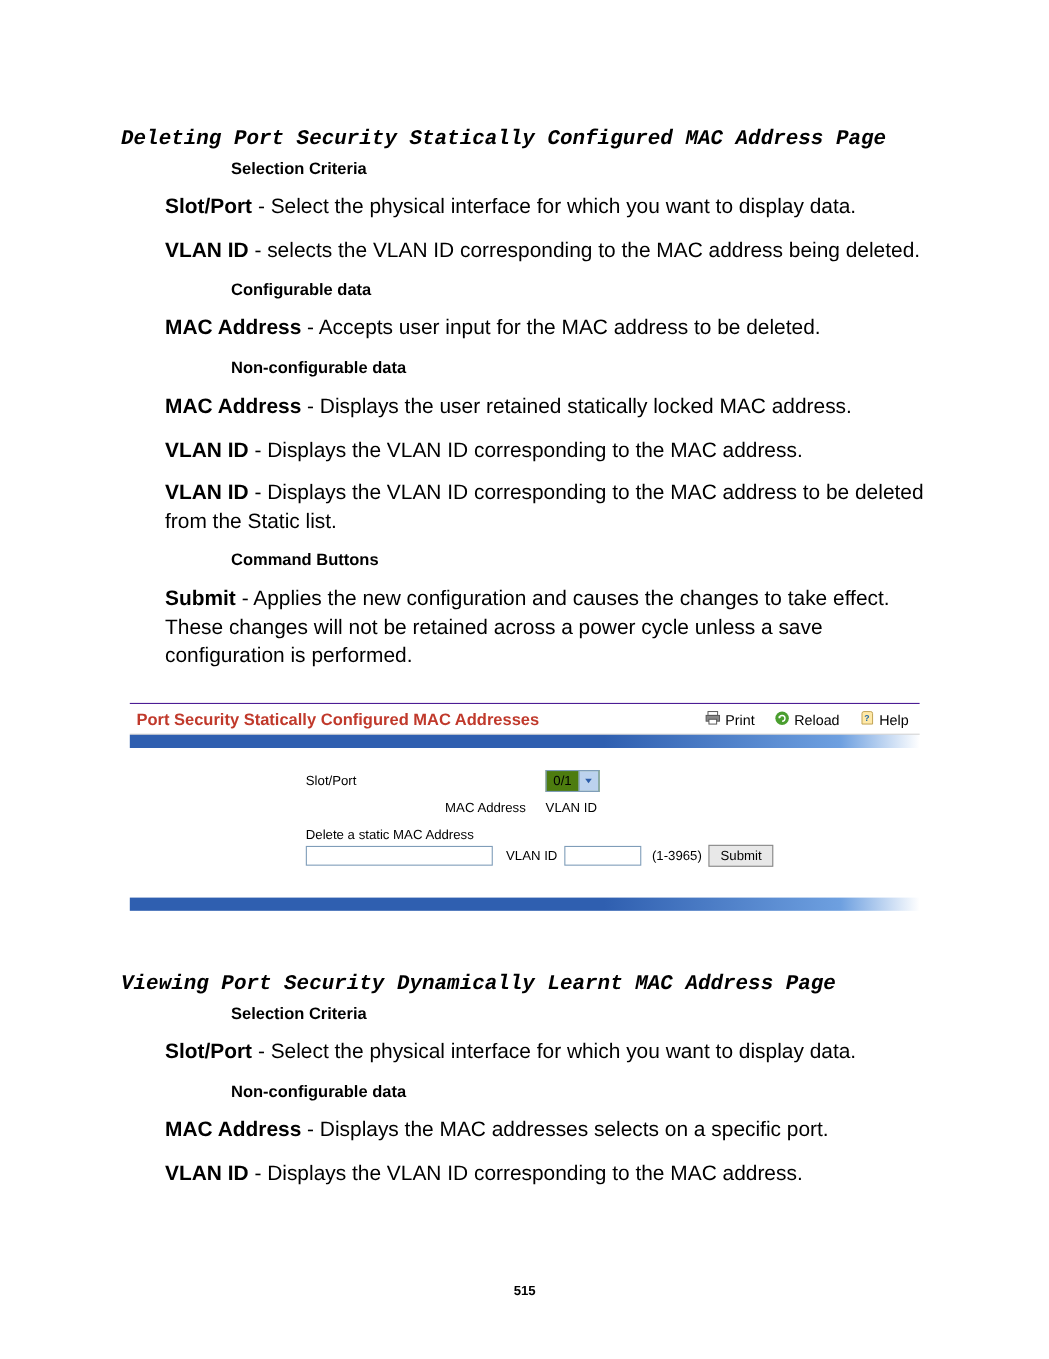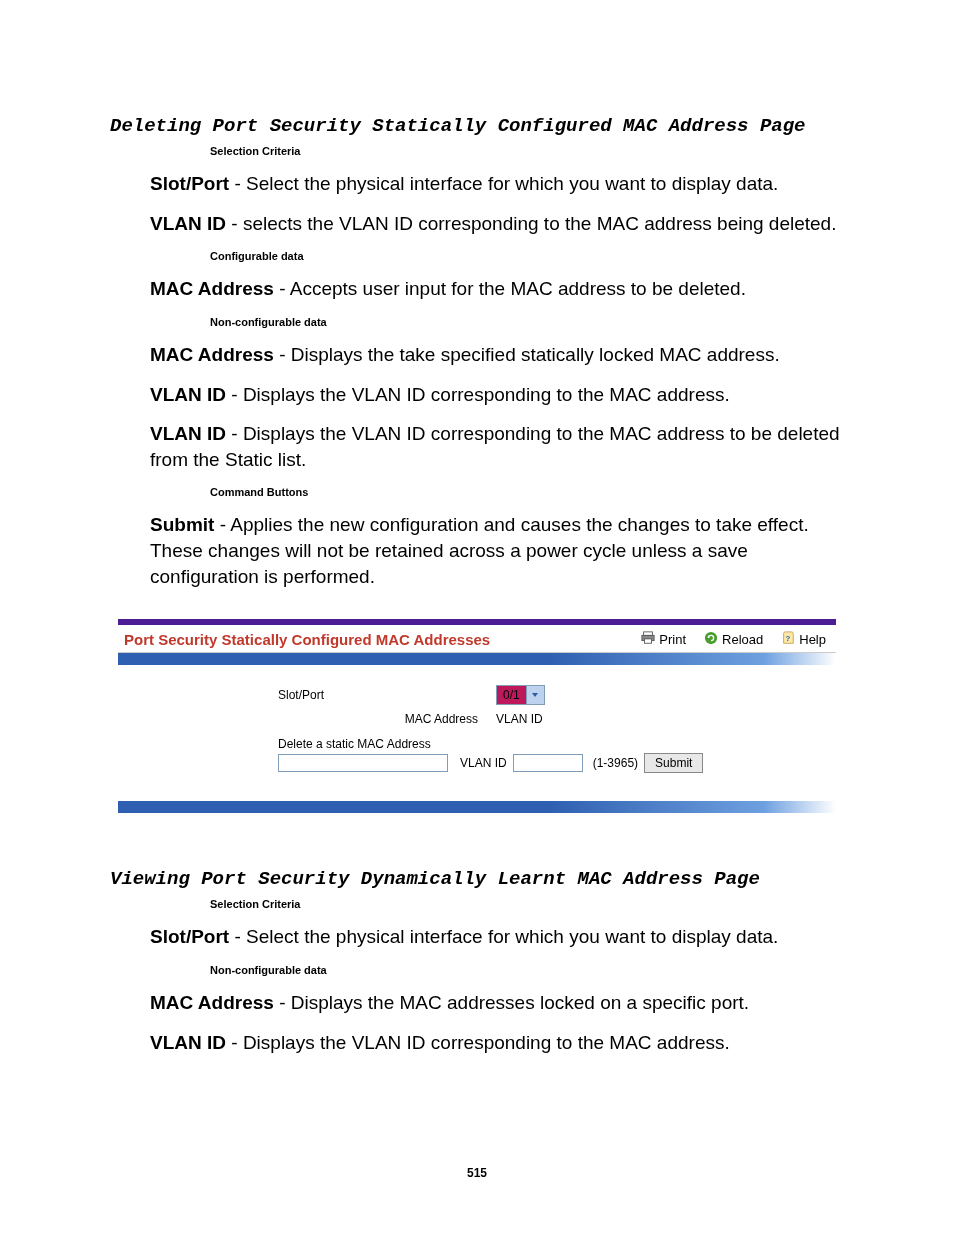--- a/index.html
+++ b/index.html
@@ -20,21 +20,21 @@
   }
   h2.section-heading {
     font-family: Liberation Mono, monospace;
     font-weight: bold;
     font-style: italic;
     font-size: 19px;
     margin: 0 0 8px 0;
   }
   .subheading {
     font-weight: bold;
-    font-size: 11px;
+    font-size: 15px;
     margin-left: 100px;
     margin-top: 6px;
     margin-bottom: 14px;
   }
   .para {
     margin: 14px 0;
     line-height: 1.35;
     font-size: 19px;
   }
   .para strong {
@@ -49,21 +49,21 @@
     left: 0;
     width: 954px;
     text-align: center;
     font-weight: bold;
     font-size: 12px;
   }
   
   .panel {
     width: 718px;
     margin: 30px auto 55px auto;
-    border-top: 6px solid #4c1d95;
+    border-top: 1px solid #4c1d95;
     font-family: Verdana, Arial, sans-serif;
     font-size: 12px;
   }
   .panel-header {
     display: flex;
     align-items: center;
     padding: 6px 10px 4px 6px;
     border-bottom: 1px solid #ccc;
   }
   .panel-title {
@@ -118,21 +118,21 @@
     margin-top: 8px;
     margin-bottom: 2px;
     margin-left: 0;
   }
   .select {
     display: inline-flex;
     align-items: center;
     border: 1px solid #7f9db9;
     height: 18px;
     font-size: 12px;
-    background: #be185d;
+    background: #4d7c0f;
   }
   .select .sel-text {
     padding: 0 6px;
   }
   .select .arrow {
     width: 17px;
     height: 18px;
     background: #bcd2ee;
     border-left: 1px solid #7f9db9;
     display: flex;
@@ -181,21 +181,21 @@
 
   <div class="subheading">Configurable data</div>
 
   <div class="para indent">
     <strong>MAC Address</strong><span> - Accepts user input for the MAC address to be deleted.</span>
   </div>
 
   <div class="subheading">Non-configurable data</div>
 
   <div class="para indent">
-    <strong>MAC Address</strong><span> - Displays the take specified statically locked MAC address.</span>
+    <strong>MAC Address</strong><span> - Displays the user retained statically locked MAC address.</span>
   </div>
 
   <div class="para indent">
     <strong>VLAN ID</strong><span> - Displays the VLAN ID corresponding to the MAC address.</span>
   </div>
 
 
   <div class="para indent">
     <strong>VLAN ID</strong><span> - Displays the VLAN ID corresponding to the MAC address to be deleted from the Static list.</span>
   </div>
@@ -277,21 +277,21 @@
   <h2 class="section-heading">Viewing Port Security Dynamically Learnt MAC Address Page</h2>
   <div class="subheading">Selection Criteria</div>
 
   <div class="para indent">
     <strong>Slot/Port</strong><span> - Select the physical interface for which you want to display data.</span>
   </div>
 
   <div class="subheading">Non-configurable data</div>
 
   <div class="para indent">
-    <strong>MAC Address</strong><span> - Displays the MAC addresses locked on a specific port.</span>
+    <strong>MAC Address</strong><span> - Displays the MAC addresses selects on a specific port.</span>
   </div>
 
   <div class="para indent">
     <strong>VLAN ID</strong><span> - Displays the VLAN ID corresponding to the MAC address.</span>
   </div>
 
   <div class="page-number">515</div>
 </div>
 
 </body></html>

